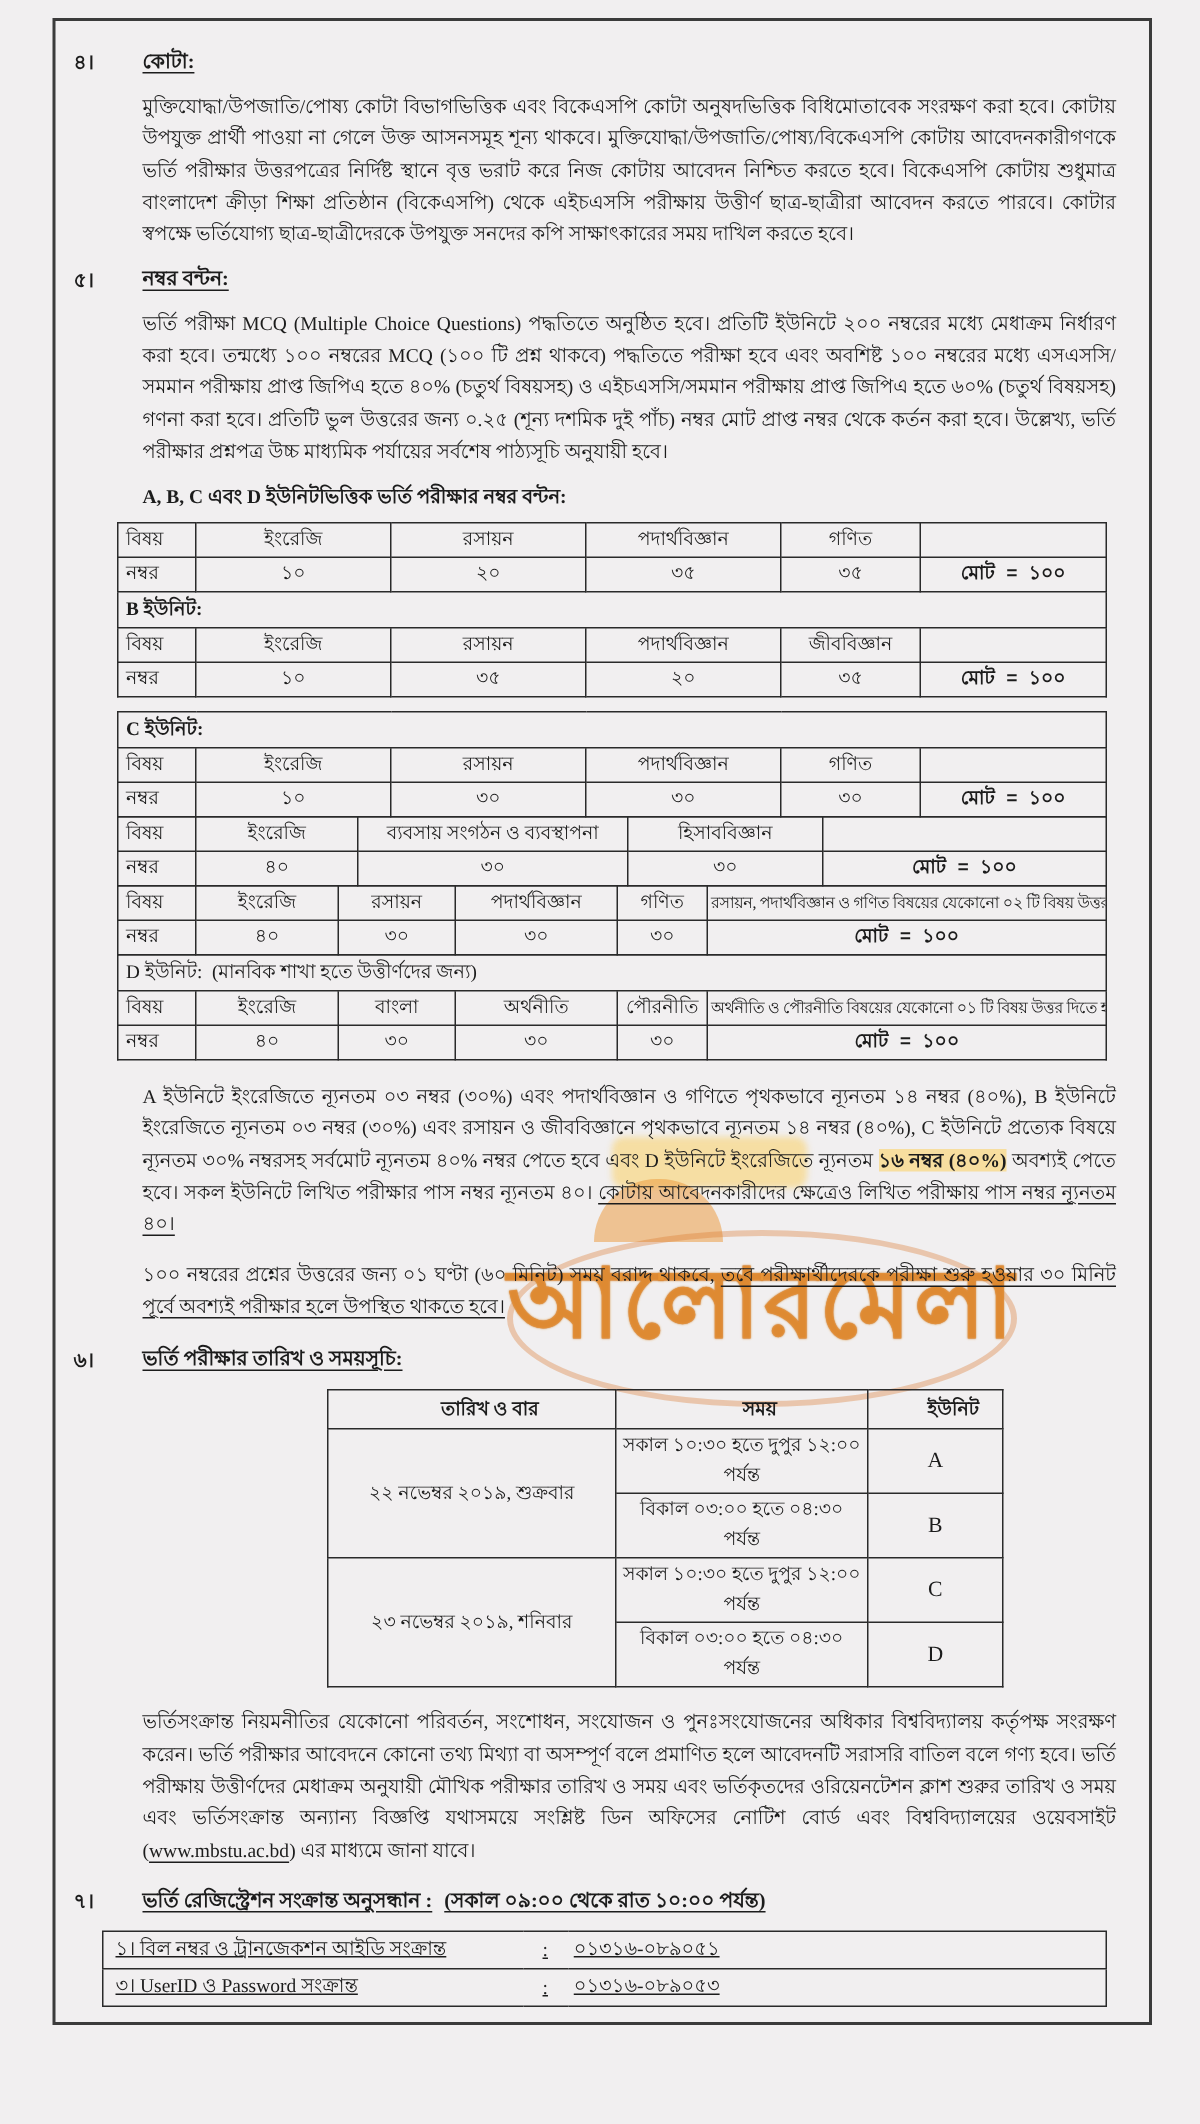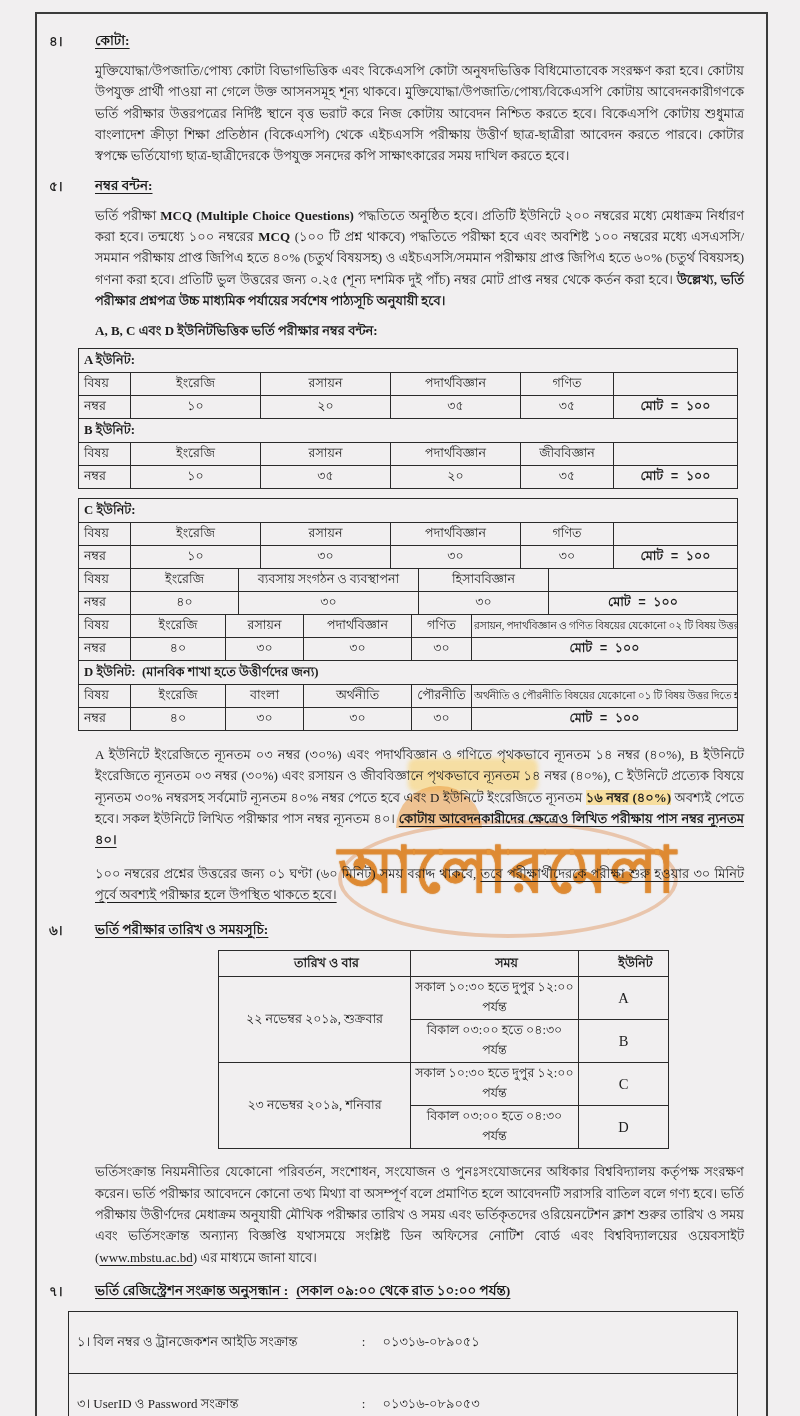--- a/index.html
+++ b/index.html
@@ -30,42 +30,42 @@
   .frame {
     position:absolute; left:35px; top:12px; width:733px; z-index:1;
     border:2px solid #3b3b3b;
     padding:8px 22px 10px 12px;
   }
   .section { display:flex; margin-top:8px; }
   .sec-num { flex:none; width:46px; font-weight:bold; font-size:13.5px; padding-top:1px; }
   .sec-content { flex:1; min-width:0; }
   .sec-title { font-weight:bold; font-size:13.5px; text-decoration:underline; text-underline-offset:3px; }
   .body-p { margin:7px 0 0 0; font-size:13px; line-height:1.64; text-align:justify; }
-  .bold { font-weight:bold; }
+  .bold { font-weight:normal; }
   .und { text-decoration:underline; text-underline-offset:3px; }
   .hl { font-weight:bold; background:rgba(252,208,92,.55); }
   .subhead { margin:10px 0 6px 0; font-size:13px; font-weight:bold; }
   
   table { border-collapse:collapse; }
   .mtab { width:659px; margin-left:-17px; font-size:12.6px; table-layout:fixed; }
   .mtab td { border:1px solid #2a2a2a; padding:1px 4px; height:22px; text-align:center; overflow:hidden; }
   .mtab td.ut { text-align:left; font-weight:bold; font-size:12.8px; padding-left:5px; }
   .mtab td.lab { text-align:left; padding-left:5px; }
   .mtab td.total { font-weight:bold;font-family:Liberation Mono, monospace; }
   .mtab td.note { font-size:10.6px; white-space:nowrap; letter-spacing:-.2px; padding:1px 2px; }
   .mtab.stick { margin-top:-1px; }
   .gap8 { height:9px; }
   
   .stab { width:450px; margin:8px 0 0 123px; font-size:12.6px; table-layout:fixed; }
   .stab td, .stab th { border:1px solid #2a2a2a; padding:1px 4px; height:23px; text-align:center; font-weight:normal; }
   .stab th { font-weight:bold; height:26px;padding-left:28px; }
   .stab .unit { font-size:14.5px; }
   
   .ctab { width:669px; margin:8px 0 0 -27px; font-size:13px; table-layout:fixed; }
-  .ctab td { border-top:1px solid #2a2a2a; padding:20px 4px; height:25px; vertical-align:middle; }
+  .ctab td { border-top:1px solid #2a2a2a; padding:1px 4px; height:25px; vertical-align:middle;text-decoration:underline; }
   .ctab { border:1px solid #2a2a2a; }
   .ctab td.clab { padding-left:8px; }
   .ctab td.csep { text-align:center; }
 </style>
 </head>
 <body>
 
 <div class="page">
 
   <div class="watermark">
@@ -96,23 +96,20 @@
         <table class="mtab">
           <colgroup>
               <col style="width:52px">
               <col style="width:130px">
               <col style="width:130px">
               <col style="width:130px">
               <col style="width:93px">
               <col style="width:124px">
             </colgroup>
           <tbody>
-              <tr>
-                <td class="ut" colspan="6">A ইউনিট:</td>
-              </tr>
           <tr>
             <td class="lab">বিষয়</td>
             <td>ইংরেজি</td>
             <td>রসায়ন</td>
             <td>পদার্থবিজ্ঞান</td>
             <td>গণিত</td>
             <td></td>
           </tr>
           <tr>
             <td class="lab">নম্বর</td>

